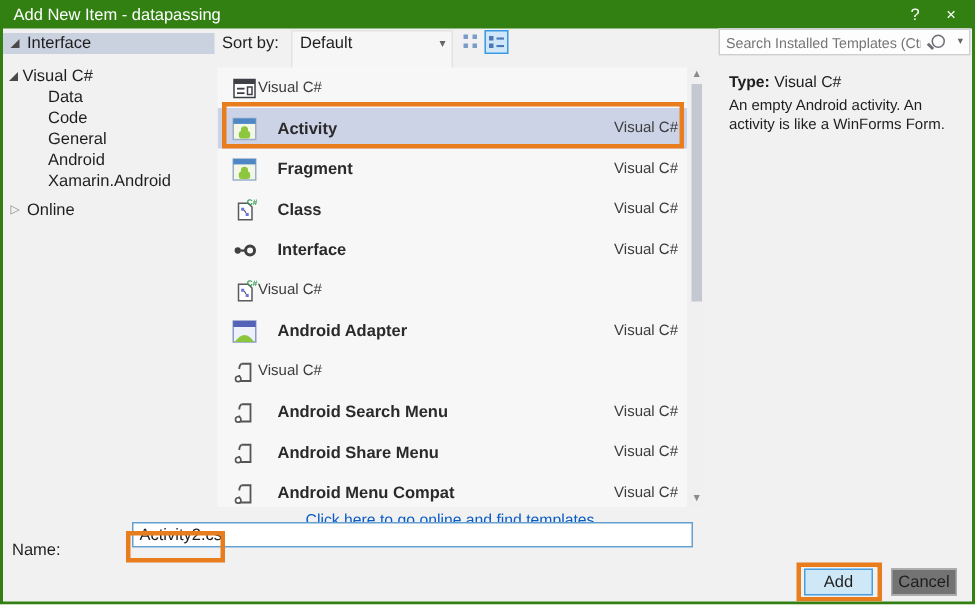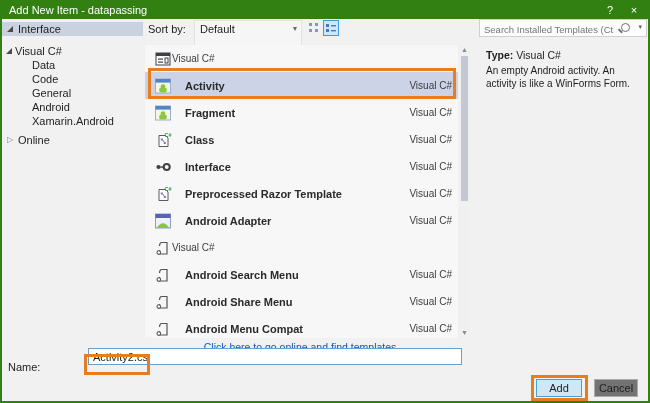--- a/index.html
+++ b/index.html
@@ -215,21 +215,20 @@
       <div class="row">
         <span class="t-icon">
           <svg width="18" height="18" viewBox="0 0 18 18">
             <path d="M5,4.5 h6.5 l2.5,2.5 v8.5 h-9 z" fill="#fff" stroke="#5a5a5a"></path>
             <text x="10.5" y="5.5" font-size="5.5" font-weight="bold" fill="#2e9e4e" font-family="Liberation Sans,sans-serif">C#</text>
             <rect x="6.8" y="7.5" width="2" height="2" fill="#6a77d6"></rect>
             <rect x="9.8" y="11" width="2" height="2" fill="#6a77d6"></rect>
             <path d="M8.8,9 L10,11" stroke="#5a5a5a" stroke-width="0.8"></path>
           </svg>
         </span>
-        <span class="t-name">Preprocessed Razor Template</span>
         <span class="t-lang">Visual C#</span>
       </div>
       <div class="row">
         <span class="t-icon">
           <svg width="18" height="18" viewBox="0 0 18 18">
             <rect x="1.5" y="2" width="15" height="14" fill="#eef1fb" stroke="#8a9cc8"></rect>
             <rect x="1.5" y="2" width="15" height="4" fill="#5661b8"></rect>
             <path d="M2.5,16 Q9,6.5 15.5,16 Z" fill="#8cc63e"></path>
           </svg>
         </span>

